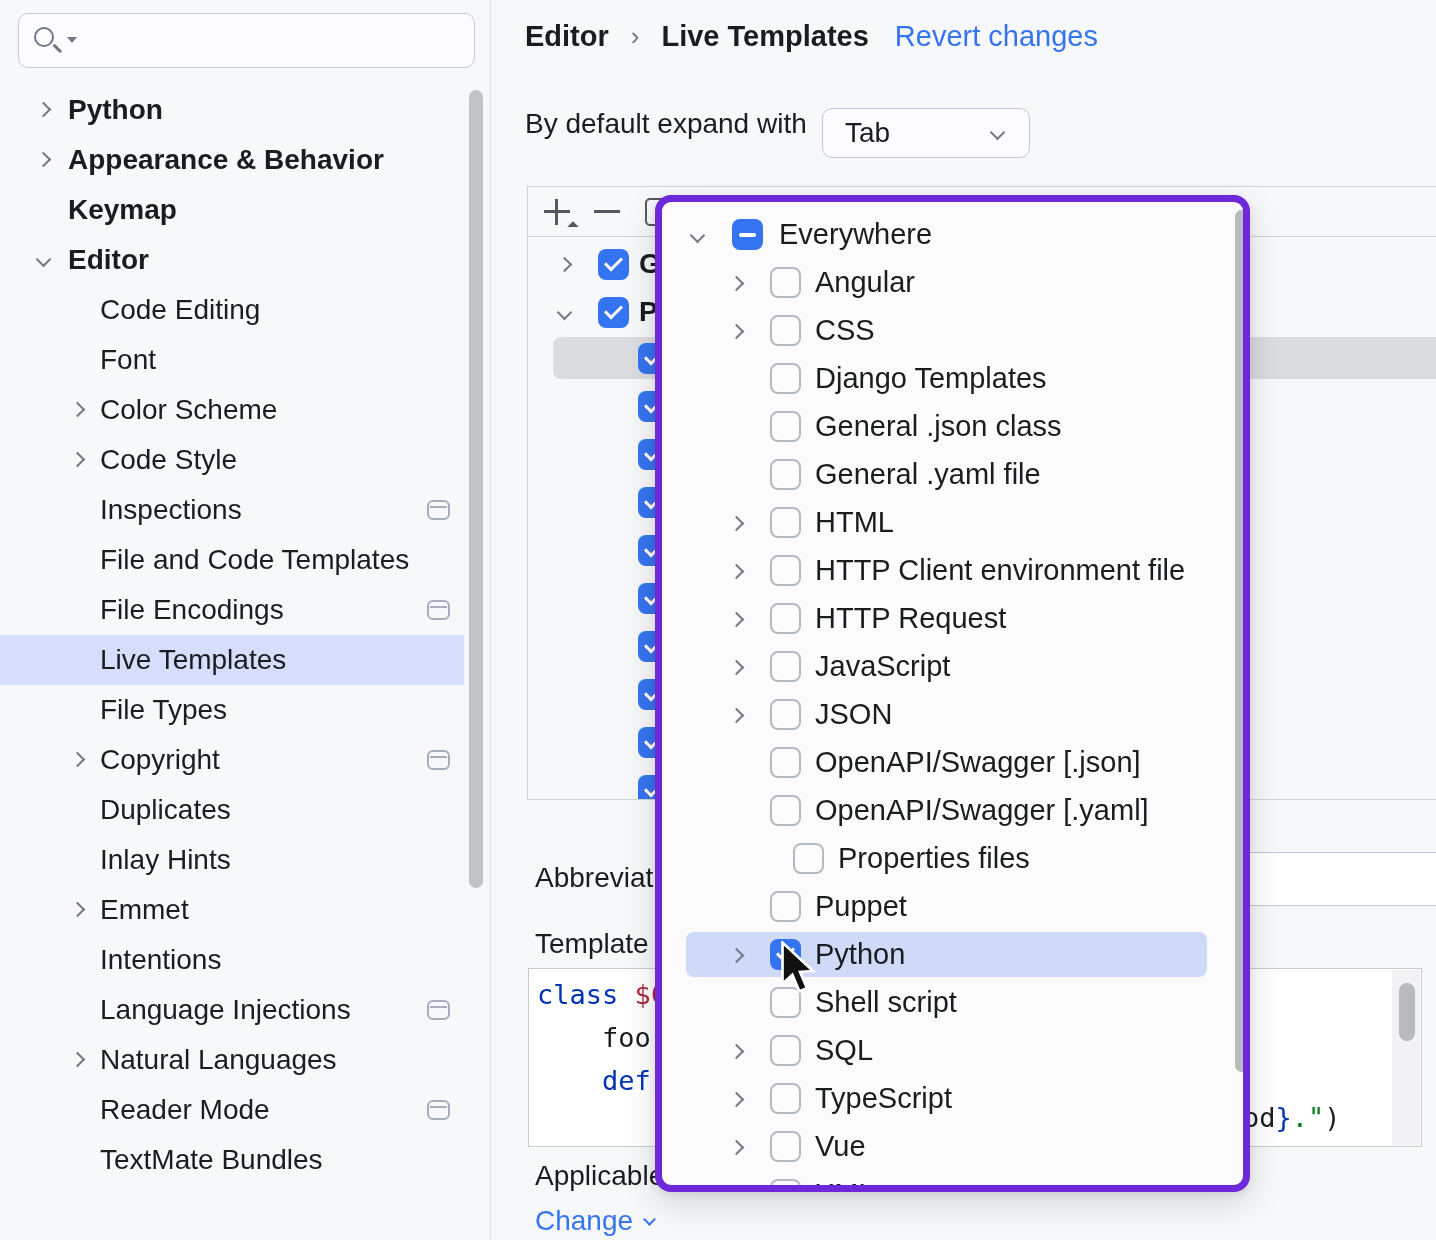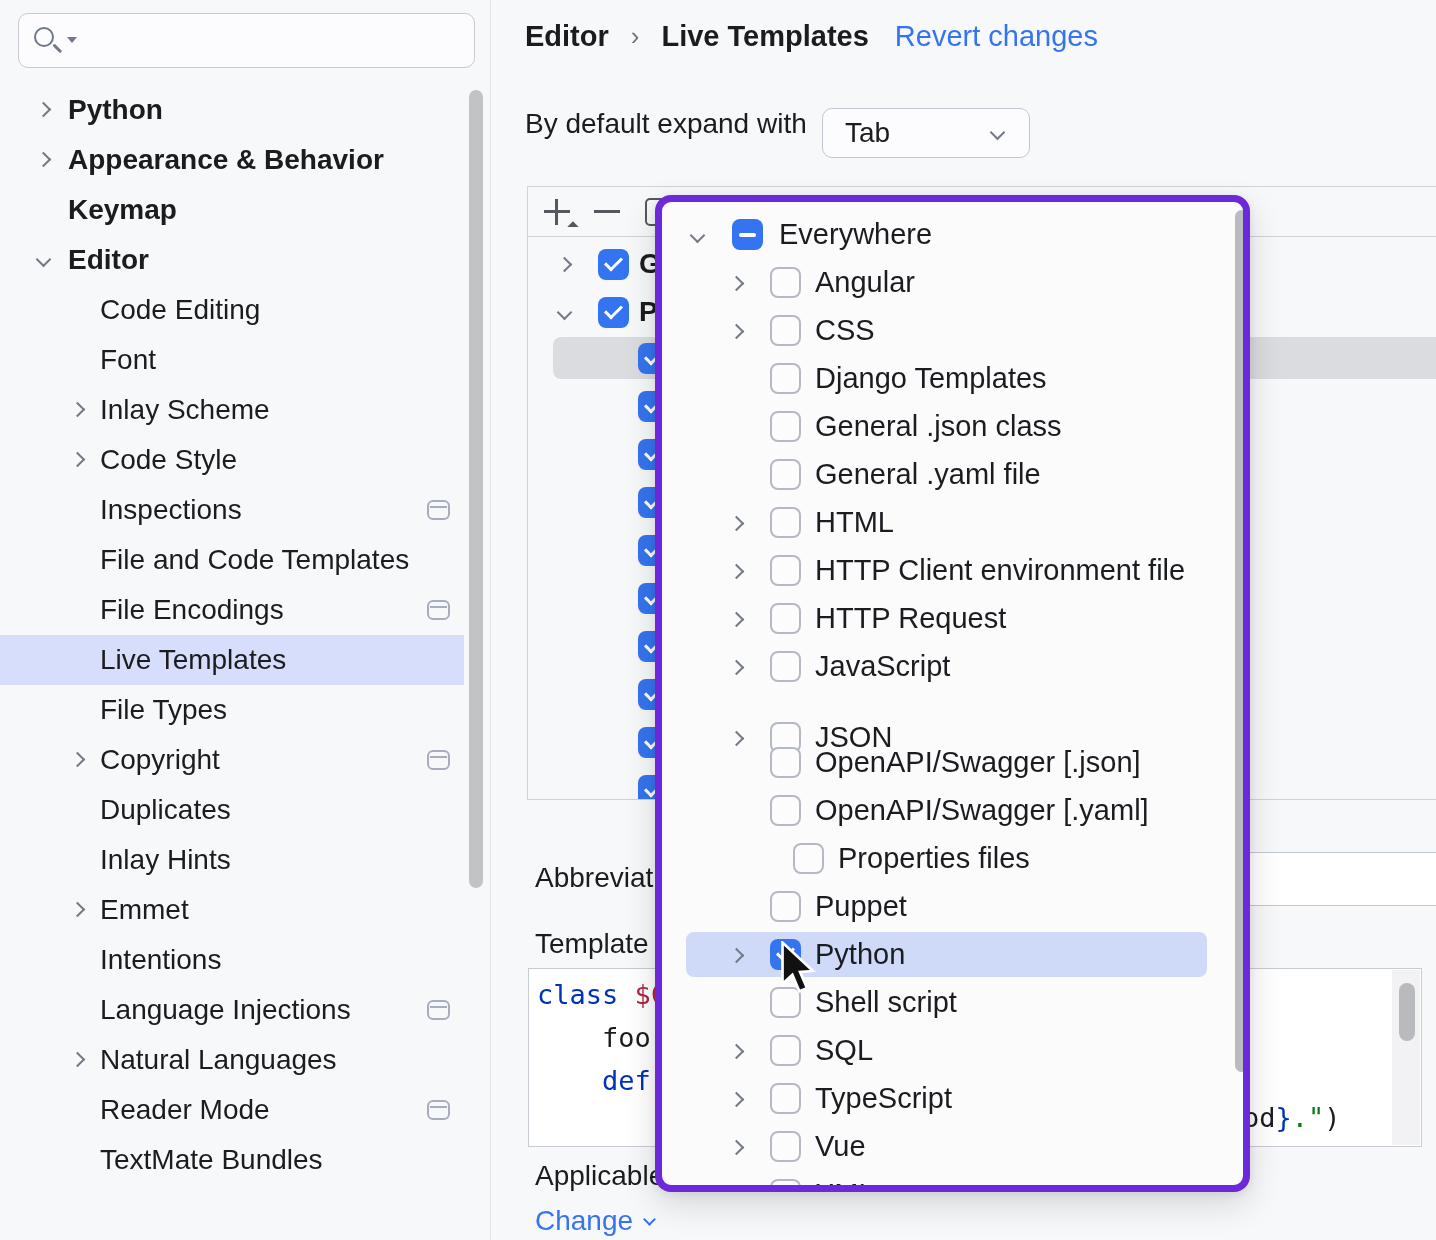--- a/index.html
+++ b/index.html
@@ -120,21 +120,21 @@
         <span class="lbl">Editor</span>
       </div>
       <div class="side-row lvl1">
         <span class="lbl">Code Editing</span>
       </div>
       <div class="side-row lvl1">
         <span class="lbl">Font</span>
       </div>
       <div class="side-row lvl1">
         <span class="chev right"></span>
-        <span class="lbl">Inlay Scheme</span>
+        <span class="lbl">Color Scheme</span>
       </div>
       <div class="side-row lvl1">
         <span class="chev right"></span>
         <span class="lbl">Code Style</span>
       </div>
       <div class="side-row lvl1">
         <span class="lbl">Inspections</span>
         <span class="win-icon"></span>
       </div>
       <div class="side-row lvl1">
@@ -315,21 +315,21 @@
       <div class="pop-row child" style="top: 393px;">
         <span class="chev right"></span>
         <span class="cb"></span>
         <span class="lbl">HTTP Request</span>
       </div>
       <div class="pop-row child" style="top: 441px;">
         <span class="chev right"></span>
         <span class="cb"></span>
         <span class="lbl">JavaScript</span>
       </div>
-      <div class="pop-row child" style="top: 512px; padding-left: 11px;">
+      <div class="pop-row child" style="top: 489px; padding-left: 11px;">
         <span class="chev right"></span>
         <span class="cb"></span>
         <span class="lbl">JSON</span>
       </div>
       <div class="pop-row child" style="top: 537px;">
         <span class="cb"></span>
         <span class="lbl">OpenAPI/Swagger [.json]</span>
       </div>
       <div class="pop-row child" style="top: 585px;">
         <span class="cb"></span>

